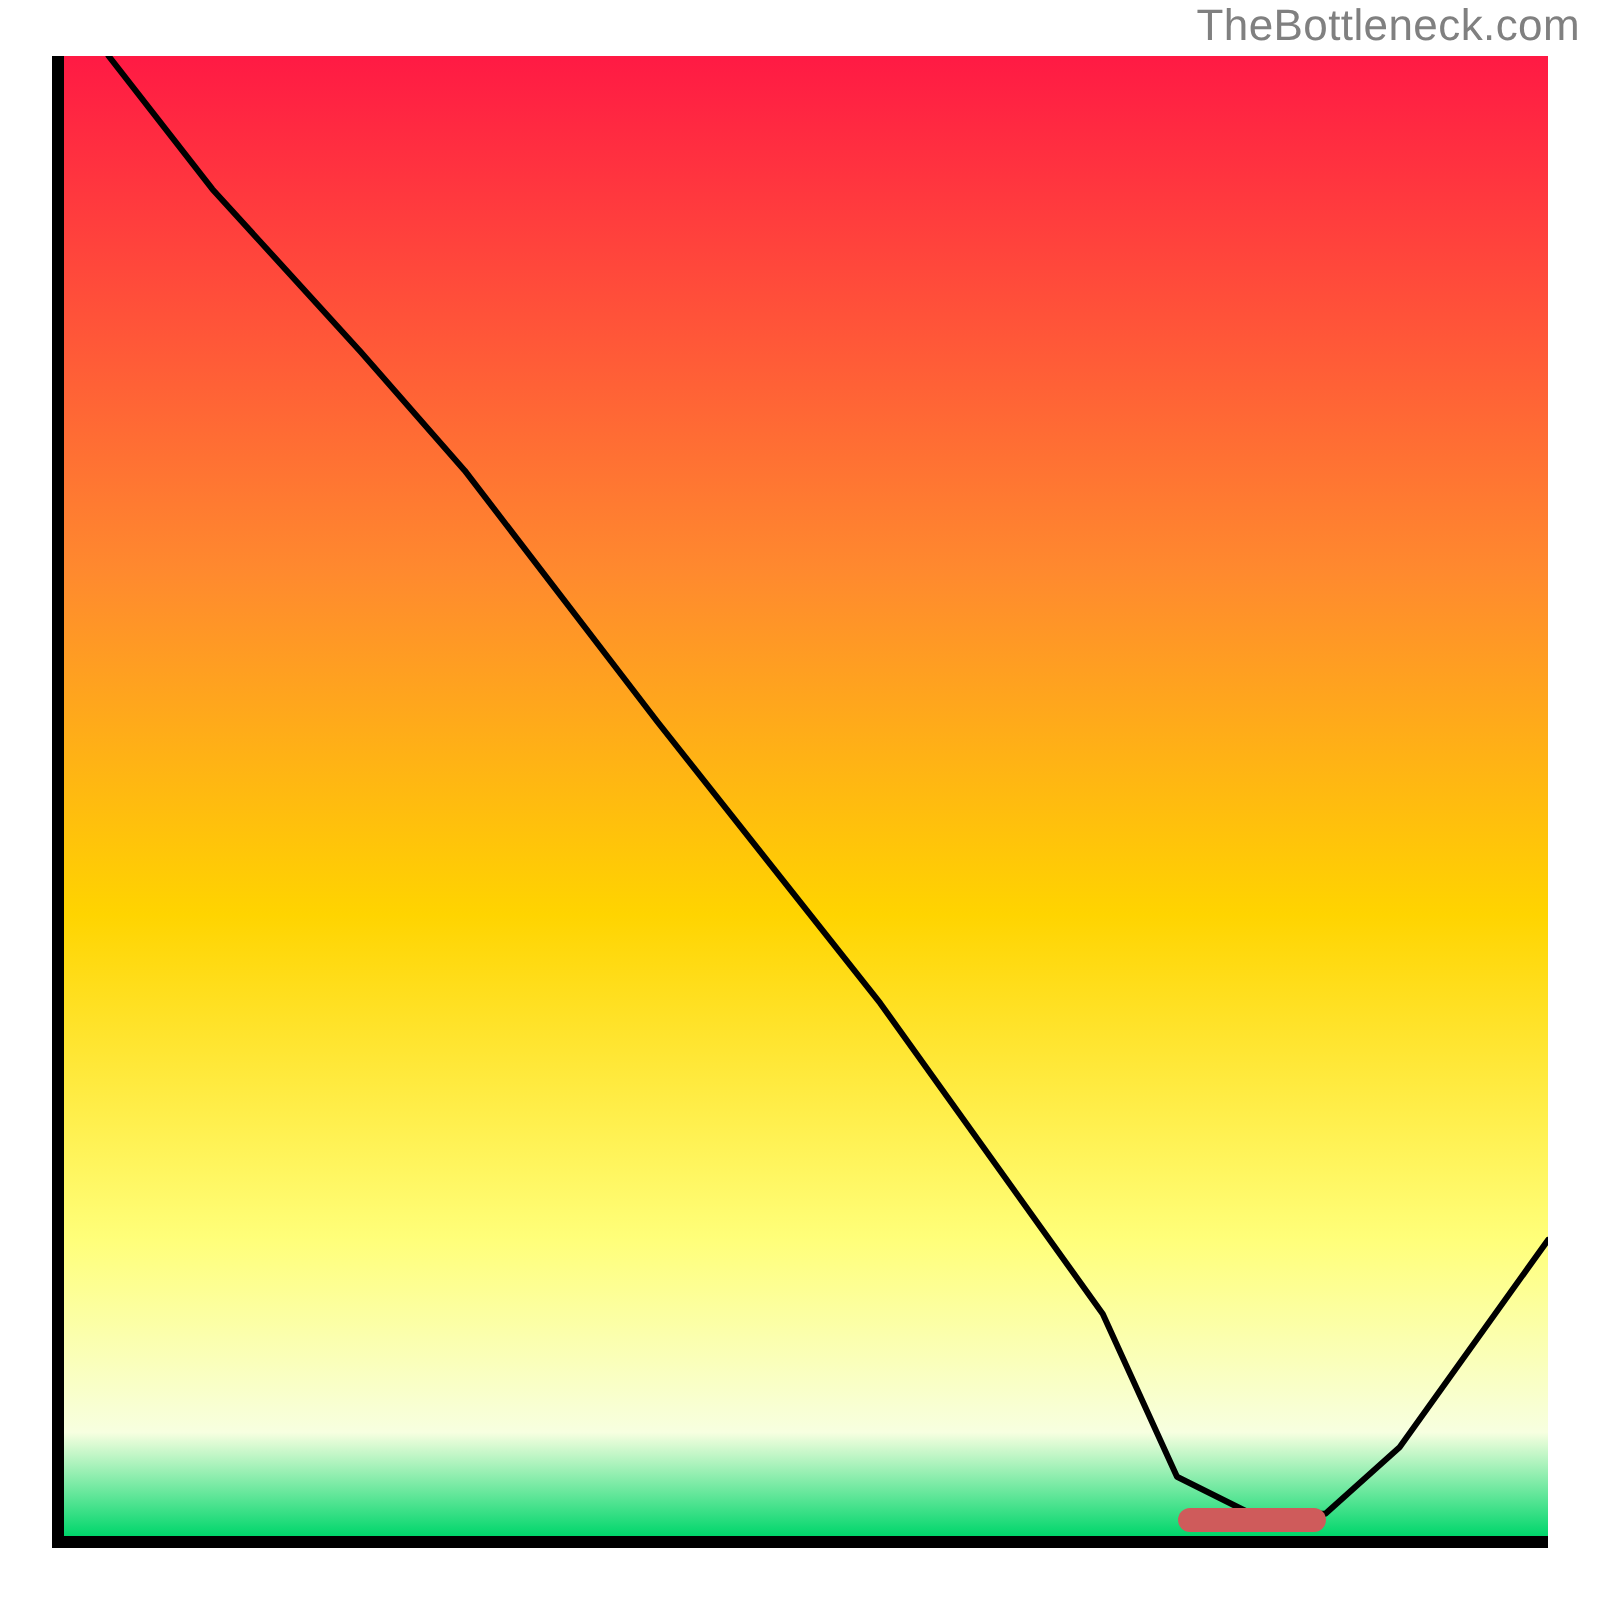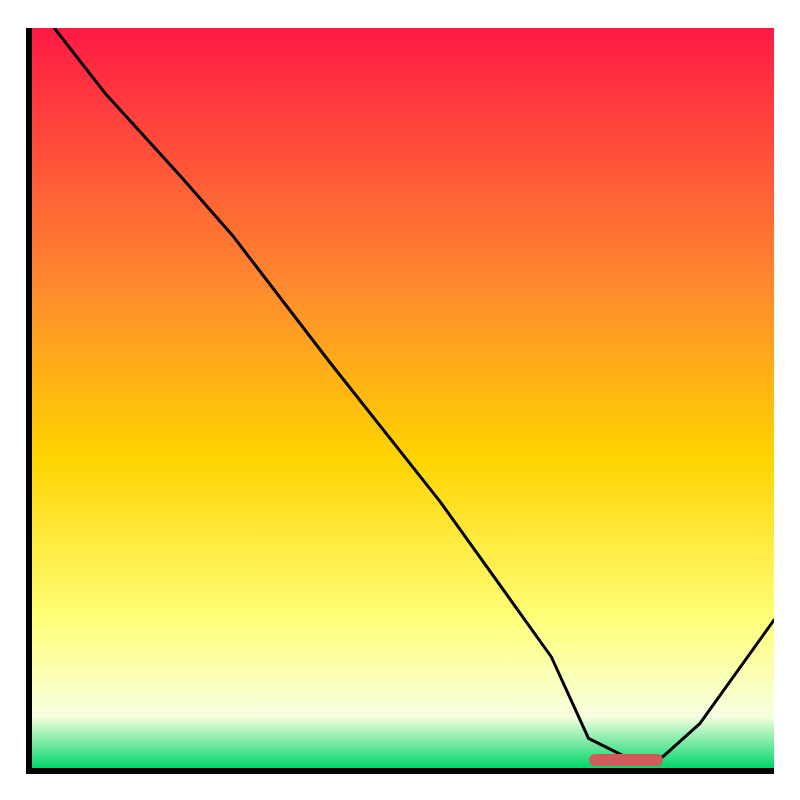--- a/index.html
+++ b/index.html
@@ -62,20 +62,21 @@
     border-radius: 6px;
     background: #cf5b5b;
     bottom: 2px;
   }
 </style>
 </head>
 <body>
 
 <div class="stage">
 
+  <div class="watermark">TheBottleneck.com</div>
 
   <div class="axis-left"></div>
   <div class="axis-bottom"></div>
 
   <div class="plot-area">
 
     <svg class="plot-svg" viewBox="0 0 742 740" preserveAspectRatio="none">
       <defs>
         <linearGradient id="bg-grad" x1="0" y1="0" x2="0" y2="1">
           <stop id="g0" offset="0%" stop-color="#ff1a44"></stop>

